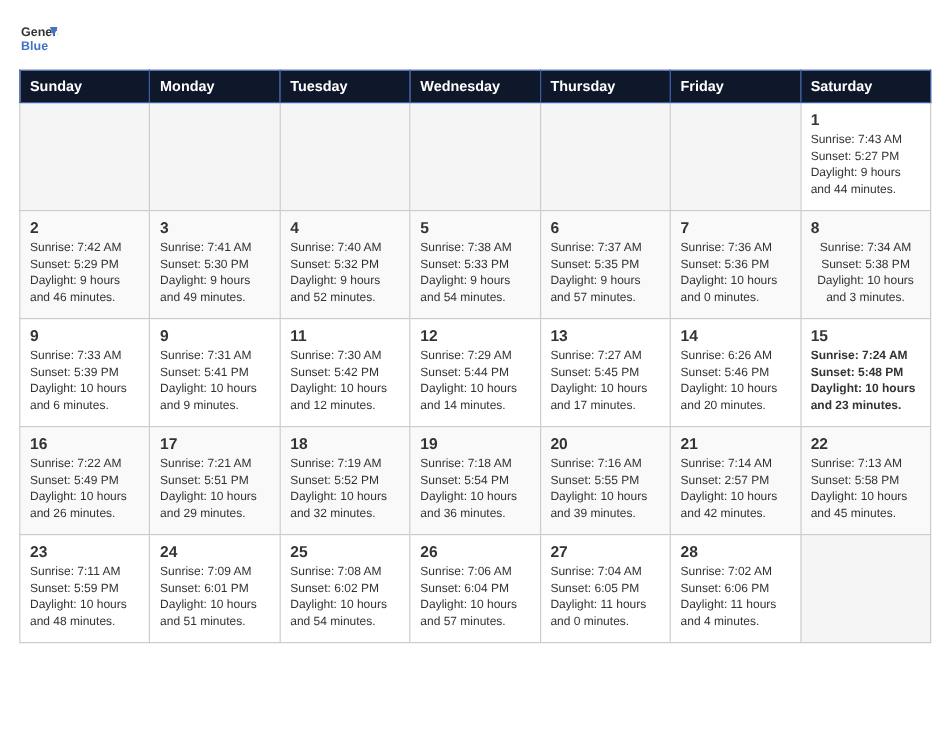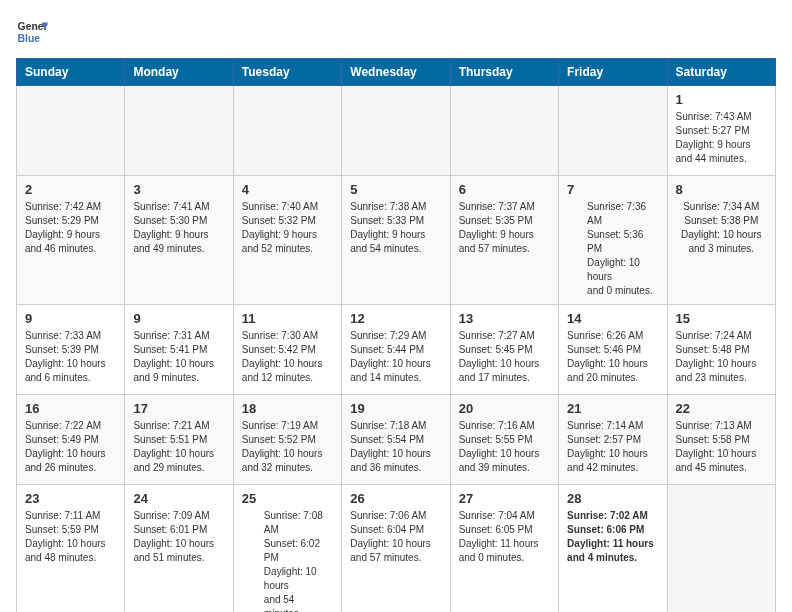--- a/index.html
+++ b/index.html
@@ -36,21 +36,21 @@
     .location {
       font-size: 14px;
       color: #555;
     }
     .calendar {
       width: 100%;
       border-collapse: collapse;
       border: 1px solid #ccc;
     }
     .calendar th {
-      background-color: #0369a1;
+      background-color: #0f172a;
       color: #fff;
       font-size: 12px;
       font-weight: bold;
       padding: 6px 8px;
       text-align: left;
       border: 1px solid #3a5fa8;
     }
     .calendar td {
       border: 1px solid #ccc;
       vertical-align: top;
@@ -158,21 +158,21 @@
         </td>
         <td>
           <span class="day-number">6</span>
           <div class="day-info" style="white-space: pre-line;">Sunrise: 7:37 AM
 Sunset: 5:35 PM
 Daylight: 9 hours
 and 57 minutes.</div>
         </td>
         <td>
           <span class="day-number">7</span>
-          <div class="day-info" style="white-space: pre-line; margin-left: 20px;">Sunrise: 7:36 AM
+          <div class="day-info" style="white-space: pre-line;">Sunrise: 7:36 AM
 Sunset: 5:36 PM
 Daylight: 10 hours
 and 0 minutes.</div>
         </td>
         <td>
           <span class="day-number">8</span>
           <div class="day-info" style="white-space: pre-line; text-align: center;">Sunrise: 7:34 AM
 Sunset: 5:38 PM
 Daylight: 10 hours
 and 3 minutes.</div>
@@ -216,21 +216,21 @@
         </td>
         <td>
           <span class="day-number">14</span>
           <div class="day-info" style="white-space: pre-line;">Sunrise: 6:26 AM
 Sunset: 5:46 PM
 Daylight: 10 hours
 and 20 minutes.</div>
         </td>
         <td>
           <span class="day-number">15</span>
-          <div class="day-info" style="white-space: pre-line;">Sunrise: 7:24 AM
+          <div class="day-info" style="white-space: pre-line; font-weight: bold;">Sunrise: 7:24 AM
 Sunset: 5:48 PM
 Daylight: 10 hours
 and 23 minutes.</div>
         </td>
       </tr>
       <tr>
         <td>
           <span class="day-number">16</span>
           <div class="day-info" style="white-space: pre-line;">Sunrise: 7:22 AM
 Sunset: 5:49 PM
@@ -290,42 +290,42 @@
         </td>
         <td>
           <span class="day-number">24</span>
           <div class="day-info" style="white-space: pre-line;">Sunrise: 7:09 AM
 Sunset: 6:01 PM
 Daylight: 10 hours
 and 51 minutes.</div>
         </td>
         <td>
           <span class="day-number">25</span>
-          <div class="day-info" style="white-space: pre-line; margin-left: 22px;">Sunrise: 7:08 AM
+          <div class="day-info" style="white-space: pre-line;">Sunrise: 7:08 AM
 Sunset: 6:02 PM
 Daylight: 10 hours
 and 54 minutes.</div>
         </td>
         <td>
           <span class="day-number">26</span>
           <div class="day-info" style="white-space: pre-line;">Sunrise: 7:06 AM
 Sunset: 6:04 PM
 Daylight: 10 hours
 and 57 minutes.</div>
         </td>
         <td>
           <span class="day-number">27</span>
           <div class="day-info" style="white-space: pre-line;">Sunrise: 7:04 AM
 Sunset: 6:05 PM
 Daylight: 11 hours
 and 0 minutes.</div>
         </td>
         <td>
           <span class="day-number">28</span>
-          <div class="day-info" style="white-space: pre-line; font-weight: bold;">Sunrise: 7:02 AM
+          <div class="day-info" style="white-space: pre-line;">Sunrise: 7:02 AM
 Sunset: 6:06 PM
 Daylight: 11 hours
 and 4 minutes.</div>
         </td>
         <td class="empty"></td>
       </tr>
     </tbody>
 </table>
 
 </body></html>

